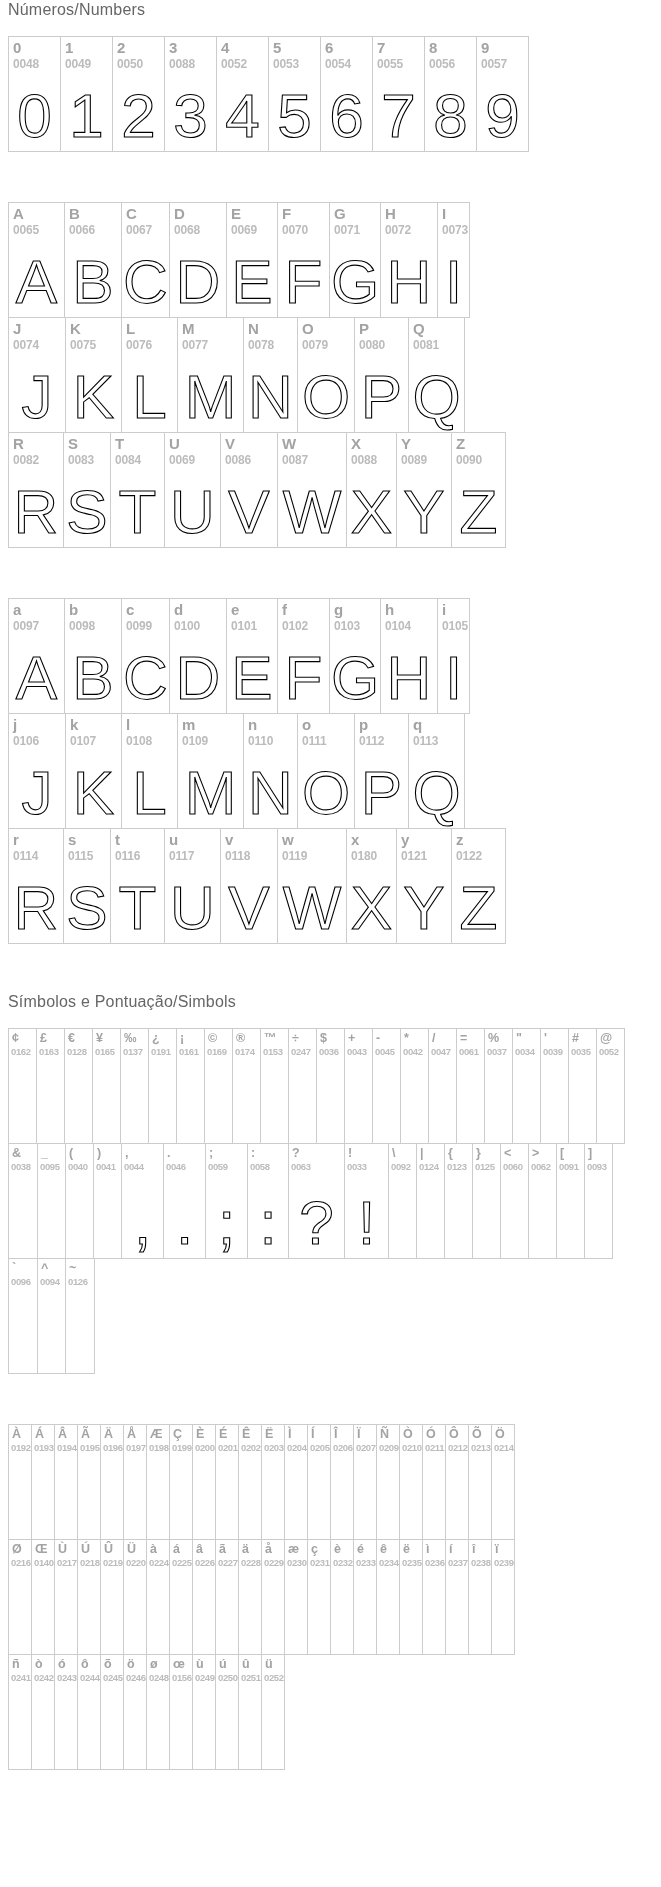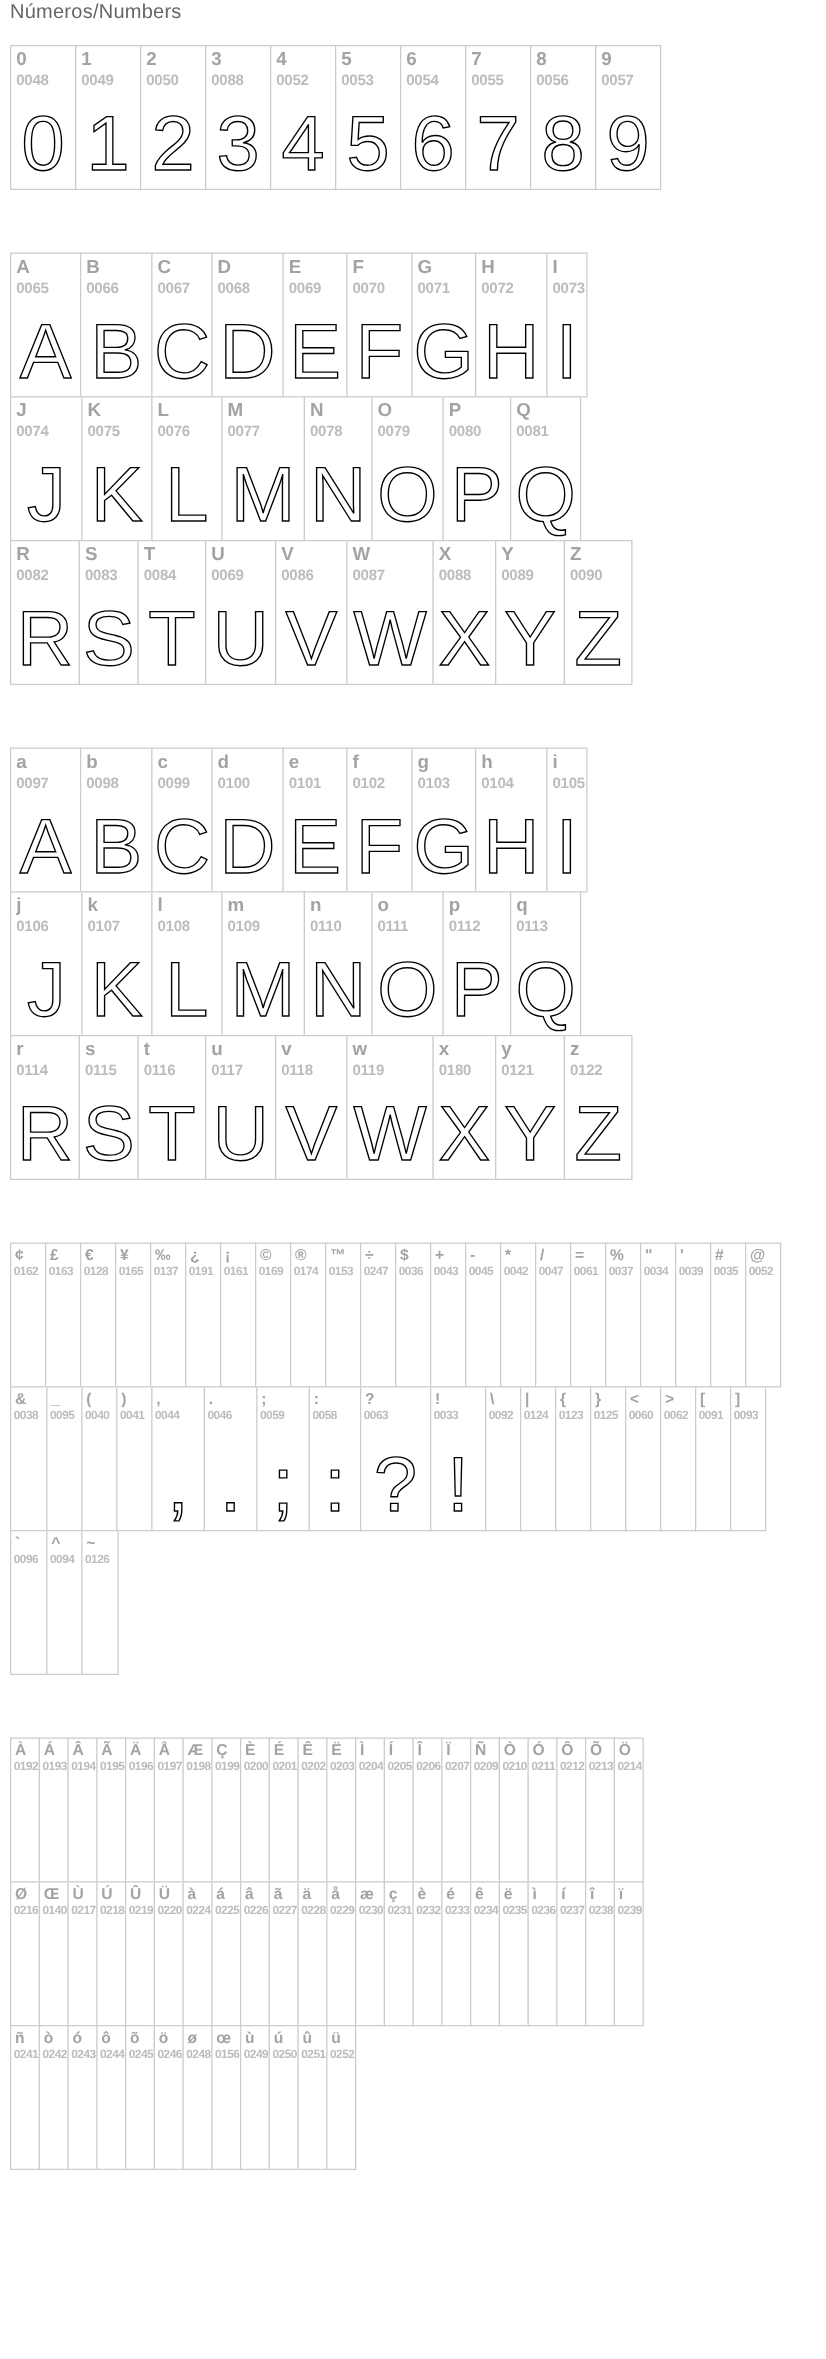--- a/index.html
+++ b/index.html
@@ -382,20 +382,21 @@
           <div class="cell" style="width: 55px;">
             <div class="cell-label">z</div>
             <div class="cell-code">0122</div>
             <div class="cell-glyph">Z</div>
           </div>
         </div>
       </div>
   </div>
 
   <div class="section">
+    <h2 class="section-title">Símbolos e Pontuação/Simbols</h2>
     <div class="rows">
         <div class="grid-row">
           <div class="cell small" style="width: 29px;">
             <div class="cell-label">¢</div>
             <div class="cell-code">0162</div>
           </div>
           <div class="cell small" style="width: 29px;">
             <div class="cell-label">£</div>
             <div class="cell-code">0163</div>
           </div>

